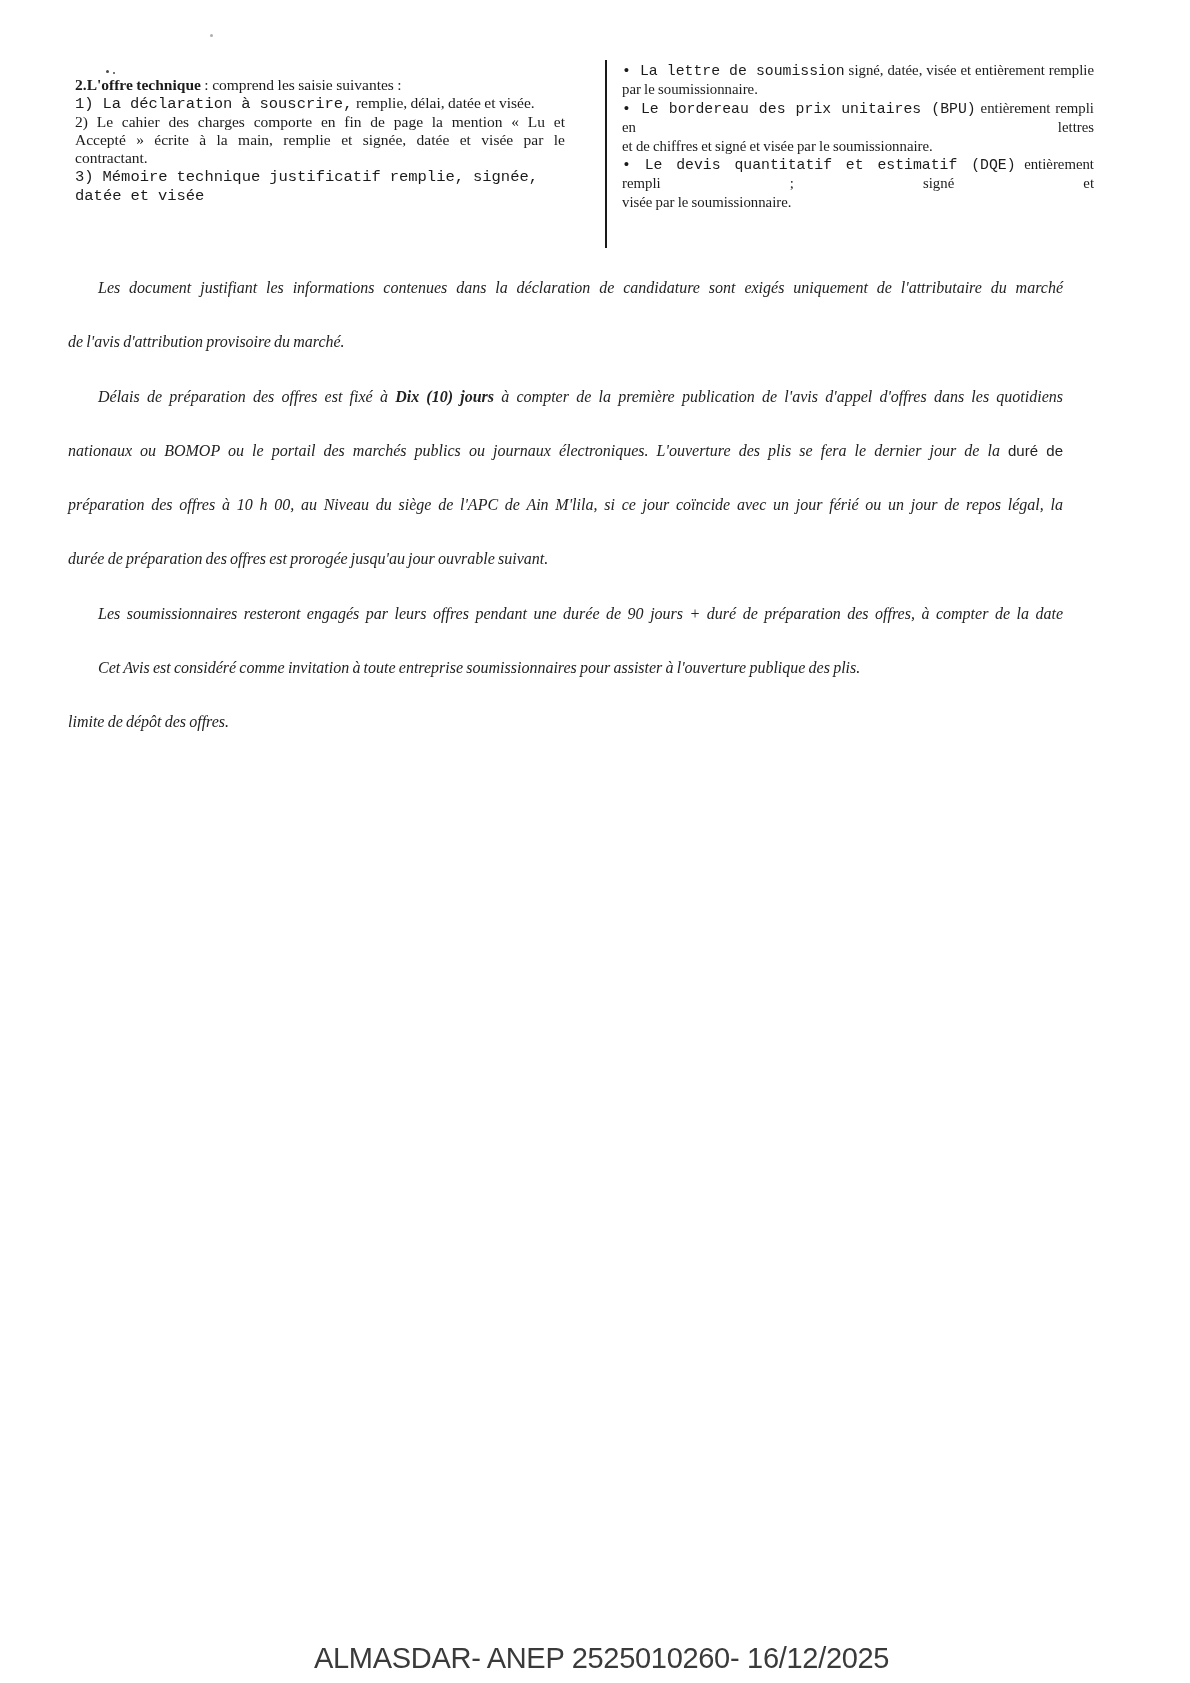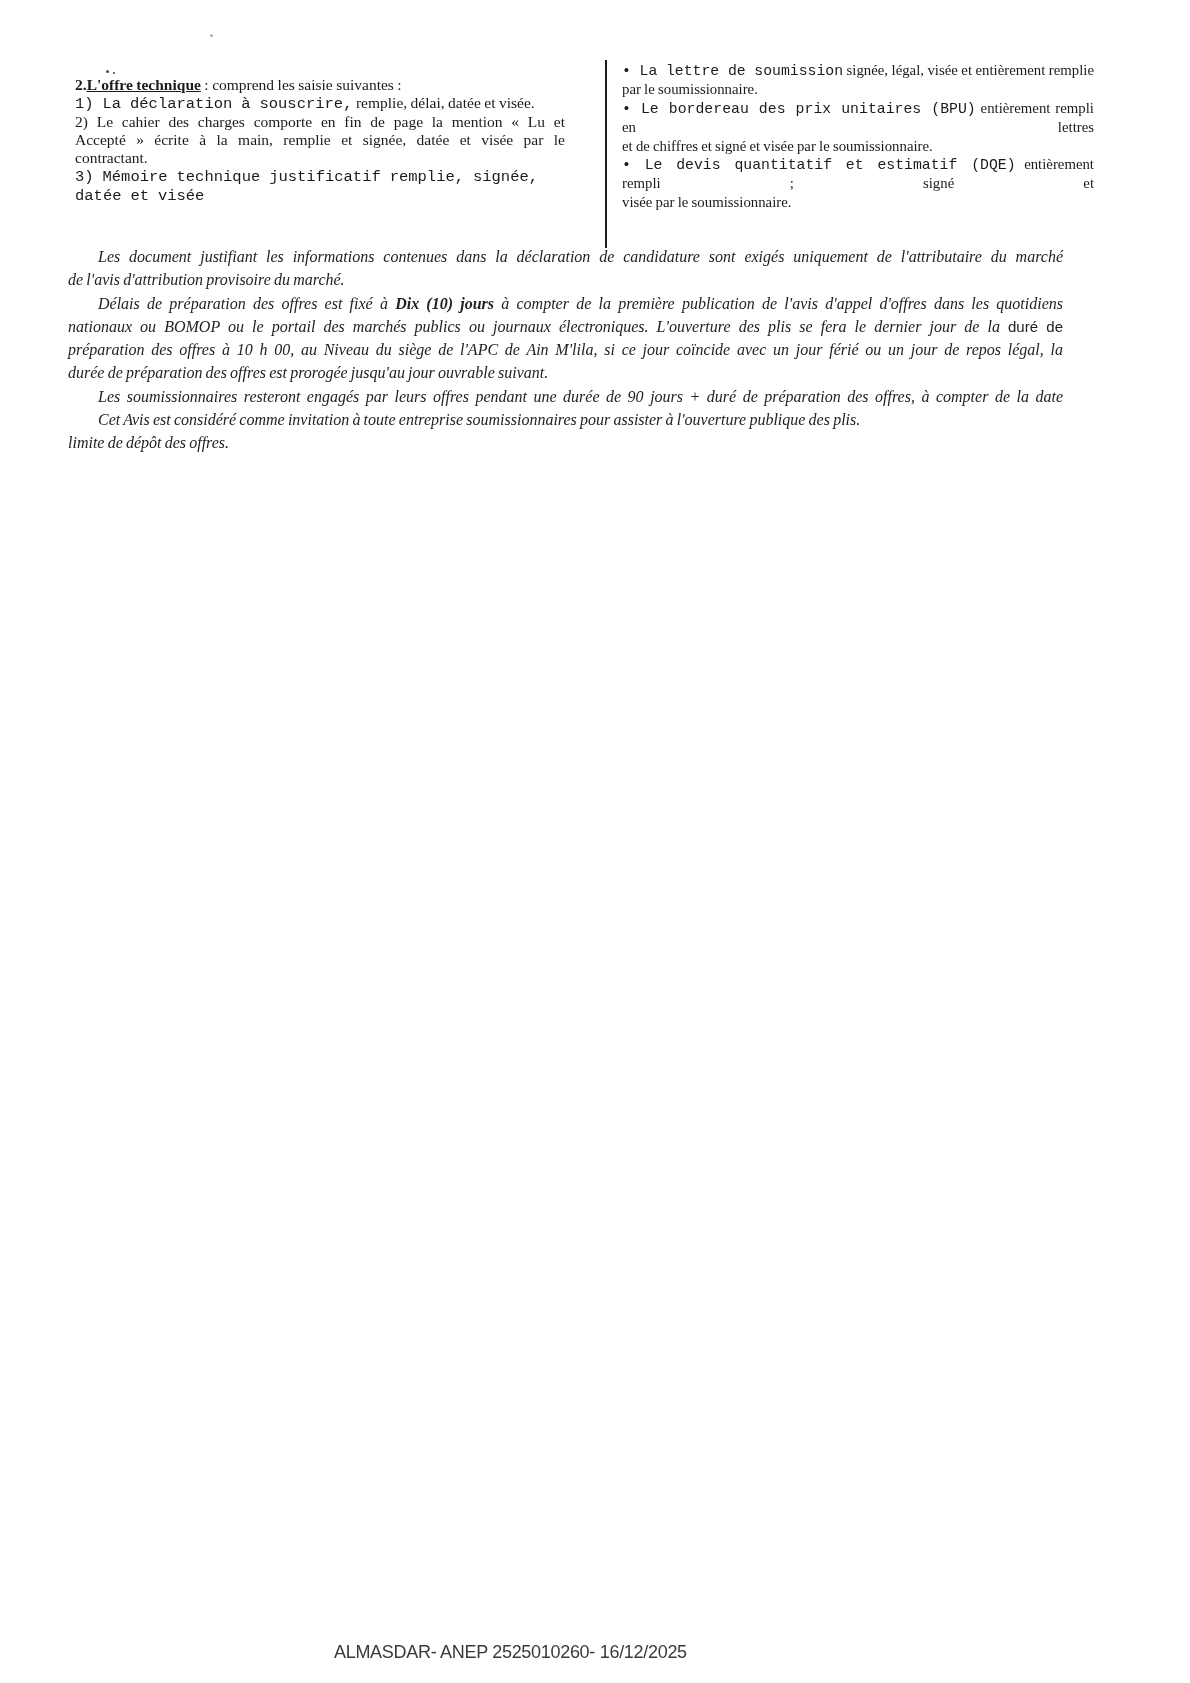--- a/index.html
+++ b/index.html
@@ -8,21 +8,21 @@
     width:1190px;height:1683px;
     margin:0 auto;
     background:#ffffff;
     color:#1b1b1b;
     font-family:"Liberation Serif", serif;
     overflow:hidden;
   }
   .serif{font-family:"Liberation Serif", serif;}
   .sans{font-family:Liberation Mono, monospace;margin-top:16px;}
   .b{font-weight:bold;}
-  .u{text-decoration:underline;margin-top:24px;}
+  .u{margin-top:24px;}
   
   .jl{text-align:justify;text-align-last:justify;}
 
   .left-col{
     position:absolute;left:75px;top:76px;width:490px;
     font-size:15.5px;line-height:17.7px;word-spacing:-0.4px;
   }
   .divider{
     position:absolute;left:605px;top:60px;width:2px;height:188px;
     background:#1a1a1a;
@@ -30,27 +30,27 @@
   .right-col{
     position:absolute;left:622px;top:61px;width:472px;
     font-size:14.8px;line-height:18.4px;word-spacing:-0.5px;
   }
   .main-block{
     position:absolute;left:68px;top:245px;width:995px;
     font-size:16px;line-height:23.3px;
     font-style:italic;color:#222;
     word-spacing:-0.8px;
   }
-  .bl{min-height:23.3px;}
+  .bl{min-height:23.3px;margin-top:31px;}
   .ind{text-indent:30px;}
   .up{font-style:normal;font-family:"Liberation Sans", sans-serif;font-size:15px;}
   .footer{
-    position:absolute;left:334px;top:1642px;
+    position:absolute;left:314px;top:1642px;
     font-family:"Liberation Sans", sans-serif;
-    font-size:18px;letter-spacing:-0.3px;color:#3a3a3a;
+    font-size:29px;letter-spacing:-0.3px;color:#3a3a3a;
     font-style:normal;
   }
   .dot{position:absolute;background:#4a4a4a;border-radius:50%;}
   .d1{left:106px;top:70px;width:3px;height:3px;}
   .d2{left:113px;top:72px;width:2px;height:2px;}
   .d3{left:210px;top:34px;width:3px;height:3px;opacity:.45;}
 </style>
 </head>
 <body>
 
@@ -78,21 +78,21 @@
     </div>
     <div>
       <span class="sans">3) Mémoire technique justificatif remplie, signée, datée et visée</span>
     </div>
   </div>
 
   <div class="divider"></div>
 
   <div class="right-col">
     <div class="jl">
-      <span class="sans">• La lettre de soumission</span><span class="serif"> signée, légal, visée et entièrement remplie</span>
+      <span class="sans">• La lettre de soumission</span><span class="serif"> signé, datée, visée et entièrement remplie</span>
     </div>
     <div>
       <span class="serif">par le soumissionnaire.</span>
     </div>
     <div class="jl">
       <span class="sans">• Le bordereau des prix unitaires (BPU)</span><span class="serif"> entièrement rempli en lettres</span>
     </div>
     <div>
       <span class="serif">et de chiffres et signé et visée par le soumissionnaire.</span>
     </div>

